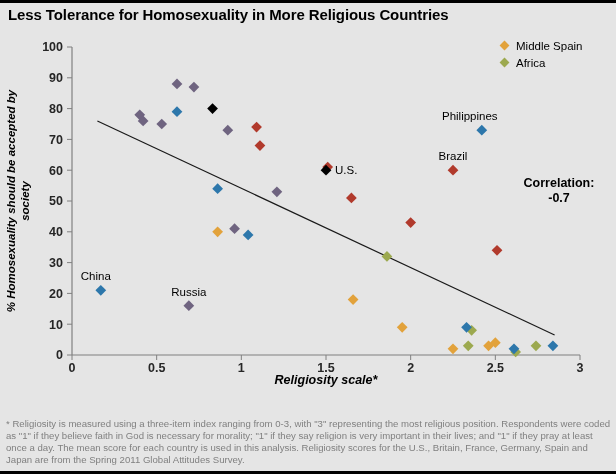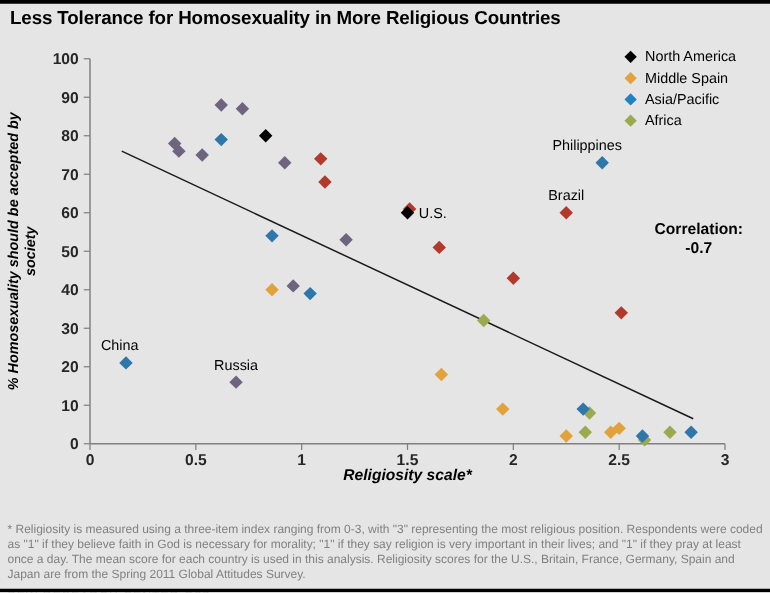--- a/index.html
+++ b/index.html
@@ -118,30 +118,22 @@
       <rect x="-3.8" y="-3.8" width="7.6" height="7.6" fill="#000000" transform="translate(326 170.20000000000002) rotate(45)"></rect>
       <text class="plabel" text-anchor="start" x="335" y="174.20000000000002">U.S.</text>
       <rect x="-3.8" y="-3.8" width="7.6" height="7.6" fill="#000000" transform="translate(212.54666666666668 108.6) rotate(45)"></rect>
     </svg>
 
   <div class="ytitle">% Homosexuality should be accepted by society</div>
   <div class="xtitle">Religiosity scale*</div>
 
   <div class="legend" id="legend">
       <div class="lrow">
-        <span class="sw" style="background: rgb(0, 0, 0);"></span>
-        <span class="lbl">North America</span>
-      </div>
-      <div class="lrow">
         <span class="sw" style="background: rgb(226, 162, 59);"></span>
         <span class="lbl">Middle Spain</span>
-      </div>
-      <div class="lrow">
-        <span class="sw" style="background: rgb(32, 129, 196);"></span>
-        <span class="lbl">Asia/Pacific</span>
       </div>
       <div class="lrow">
         <span class="sw" style="background: rgb(156, 169, 79);"></span>
         <span class="lbl">Africa</span>
       </div>
     </div>
 
   <div class="corr">
     <div>Correlation:</div>
     <div>-0.7</div>

